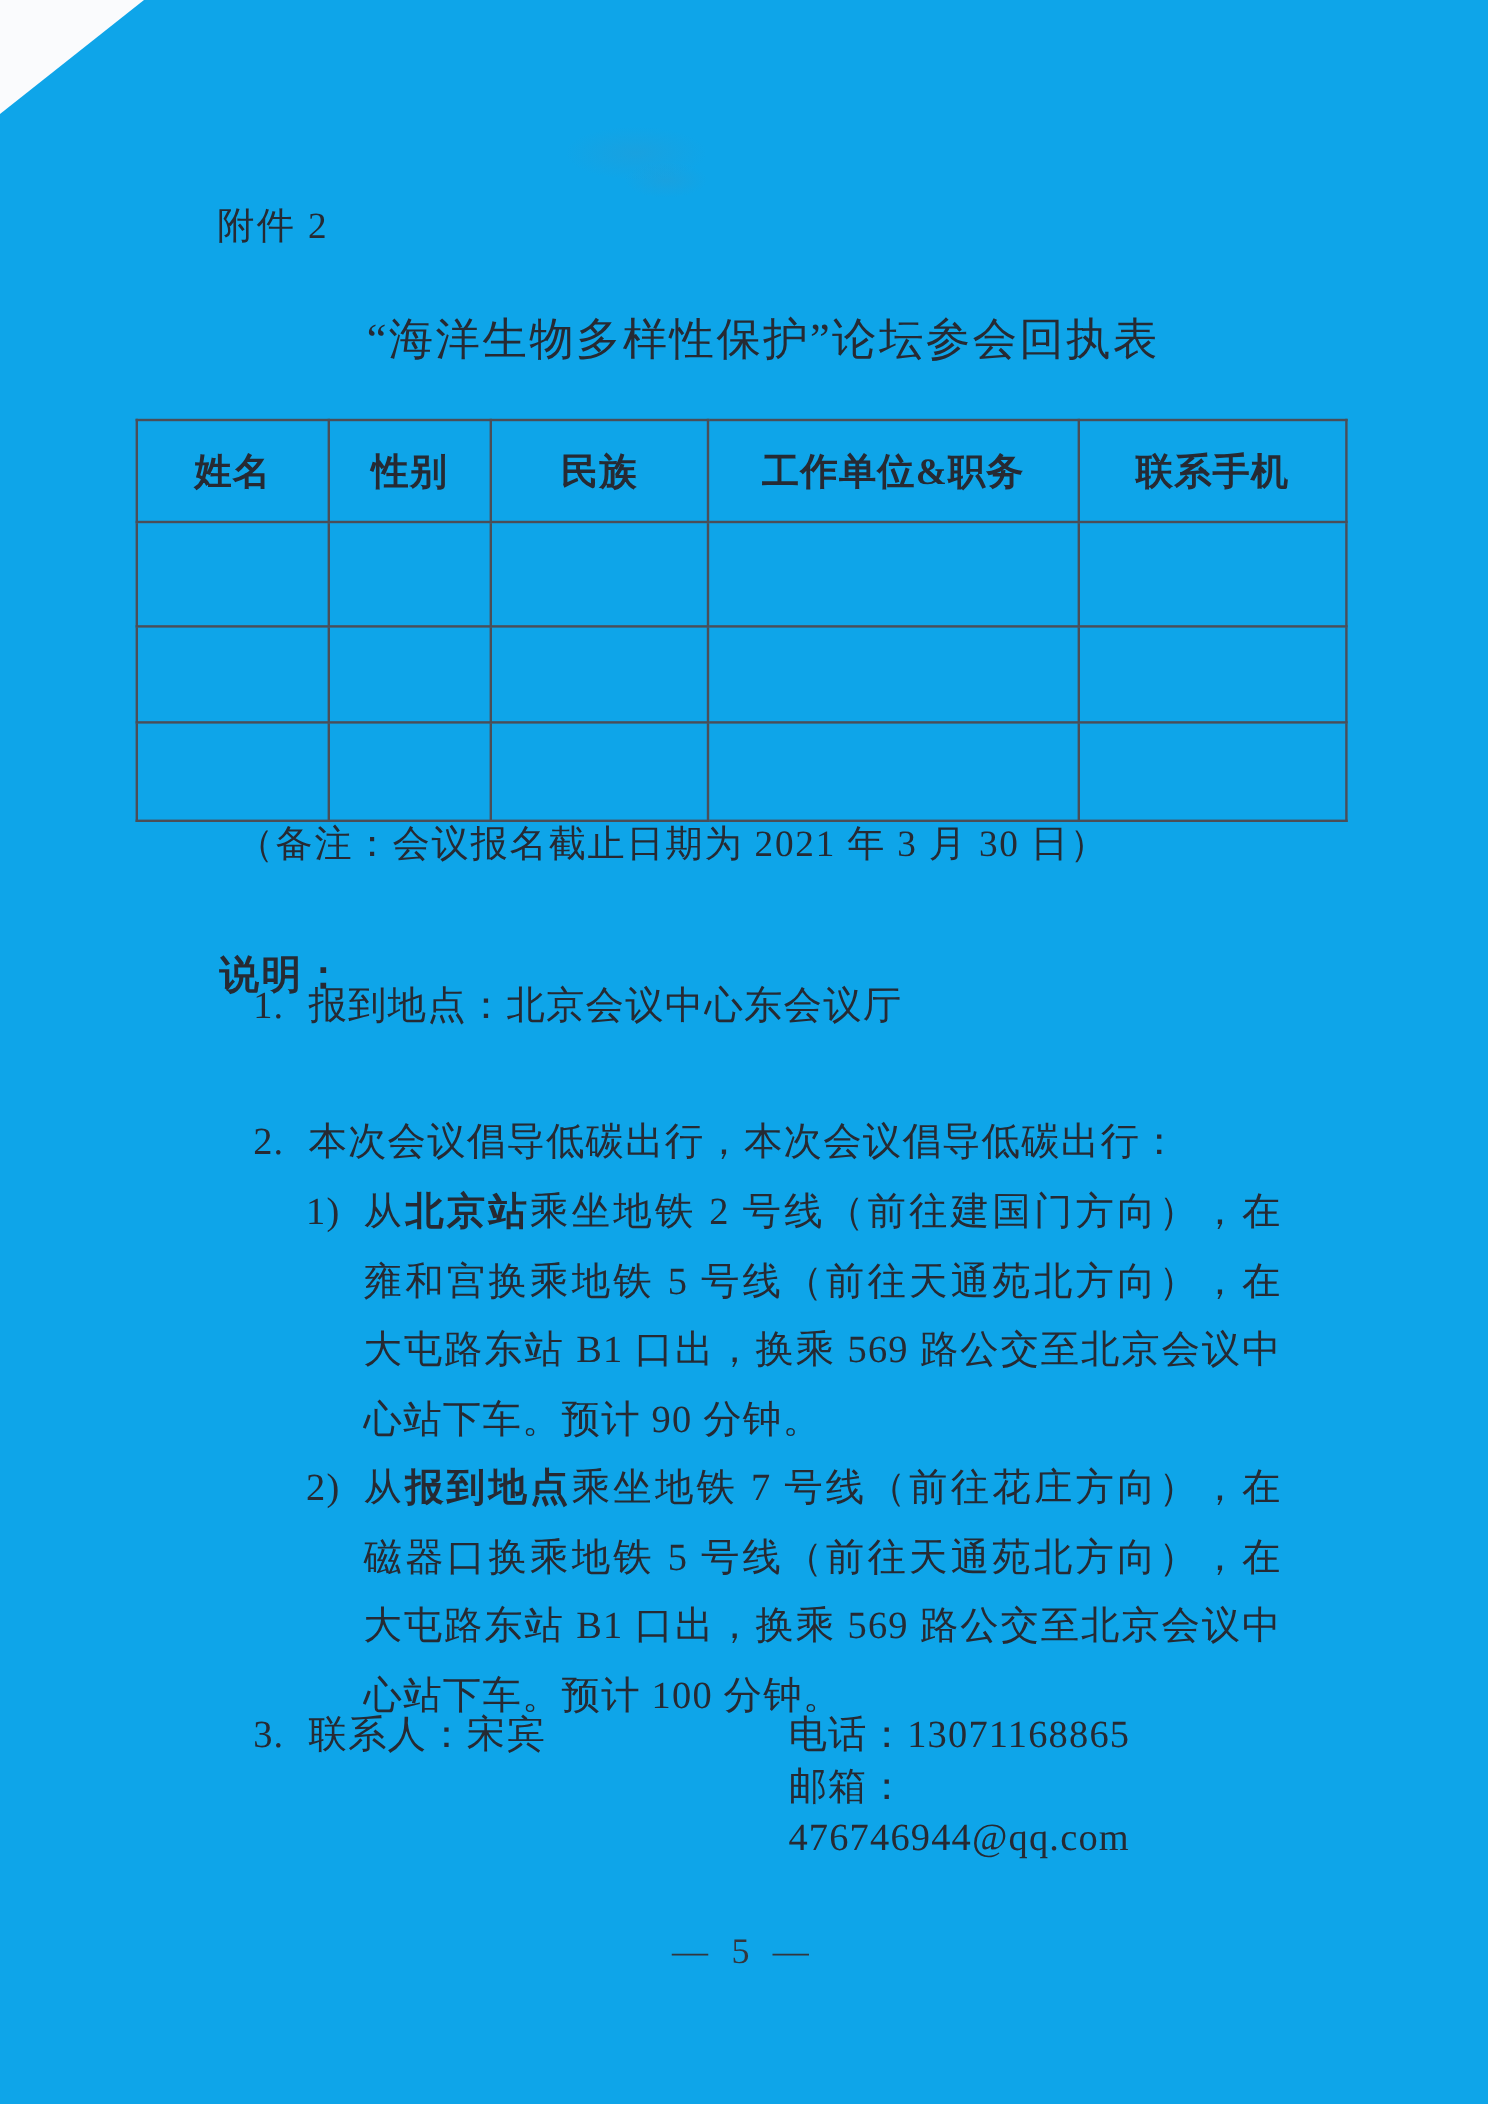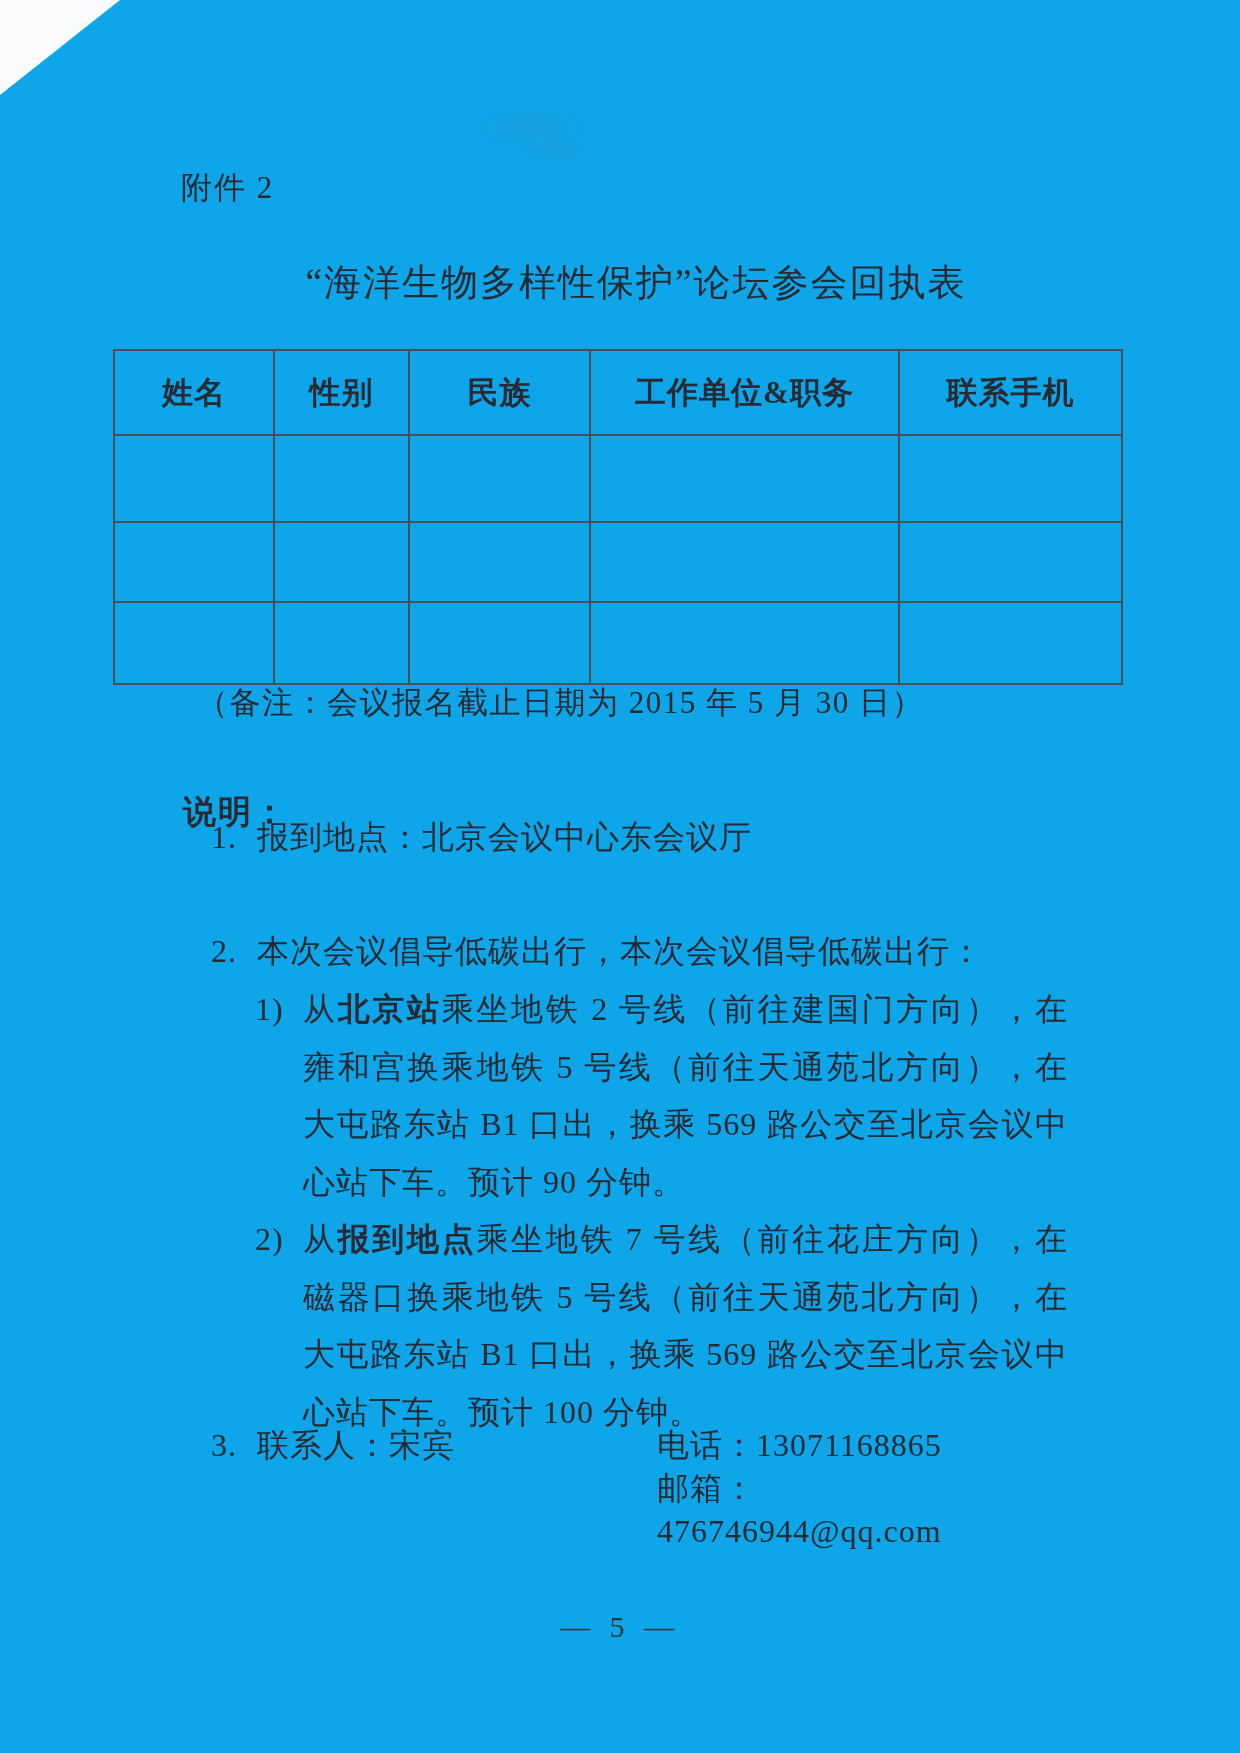--- a/index.html
+++ b/index.html
@@ -166,21 +166,21 @@
     <tr style="height:82px">
       <td></td>
       <td></td>
       <td></td>
       <td></td>
       <td></td>
     </tr>
   </tbody>
     </table>
 
-  <div class="note-line">（备注：会议报名截止日期为 2015 年 5 月 30 日）</div>
+  <div class="note-line">（备注：会议报名截止日期为 2021 年 3 月 30 日）</div>
 
   <div class="section-heading">说明：</div>
 
   <div class="body-item" style="left:257px; top:809px; width:810px;">
     <span class="item-num">1.</span>
     <div>报到地点：北京会议中心东会议厅</div>
   </div>
 
   <div class="body-item" style="left:257px; top:923px; width:810px;">
     <span class="item-num">2.</span>

